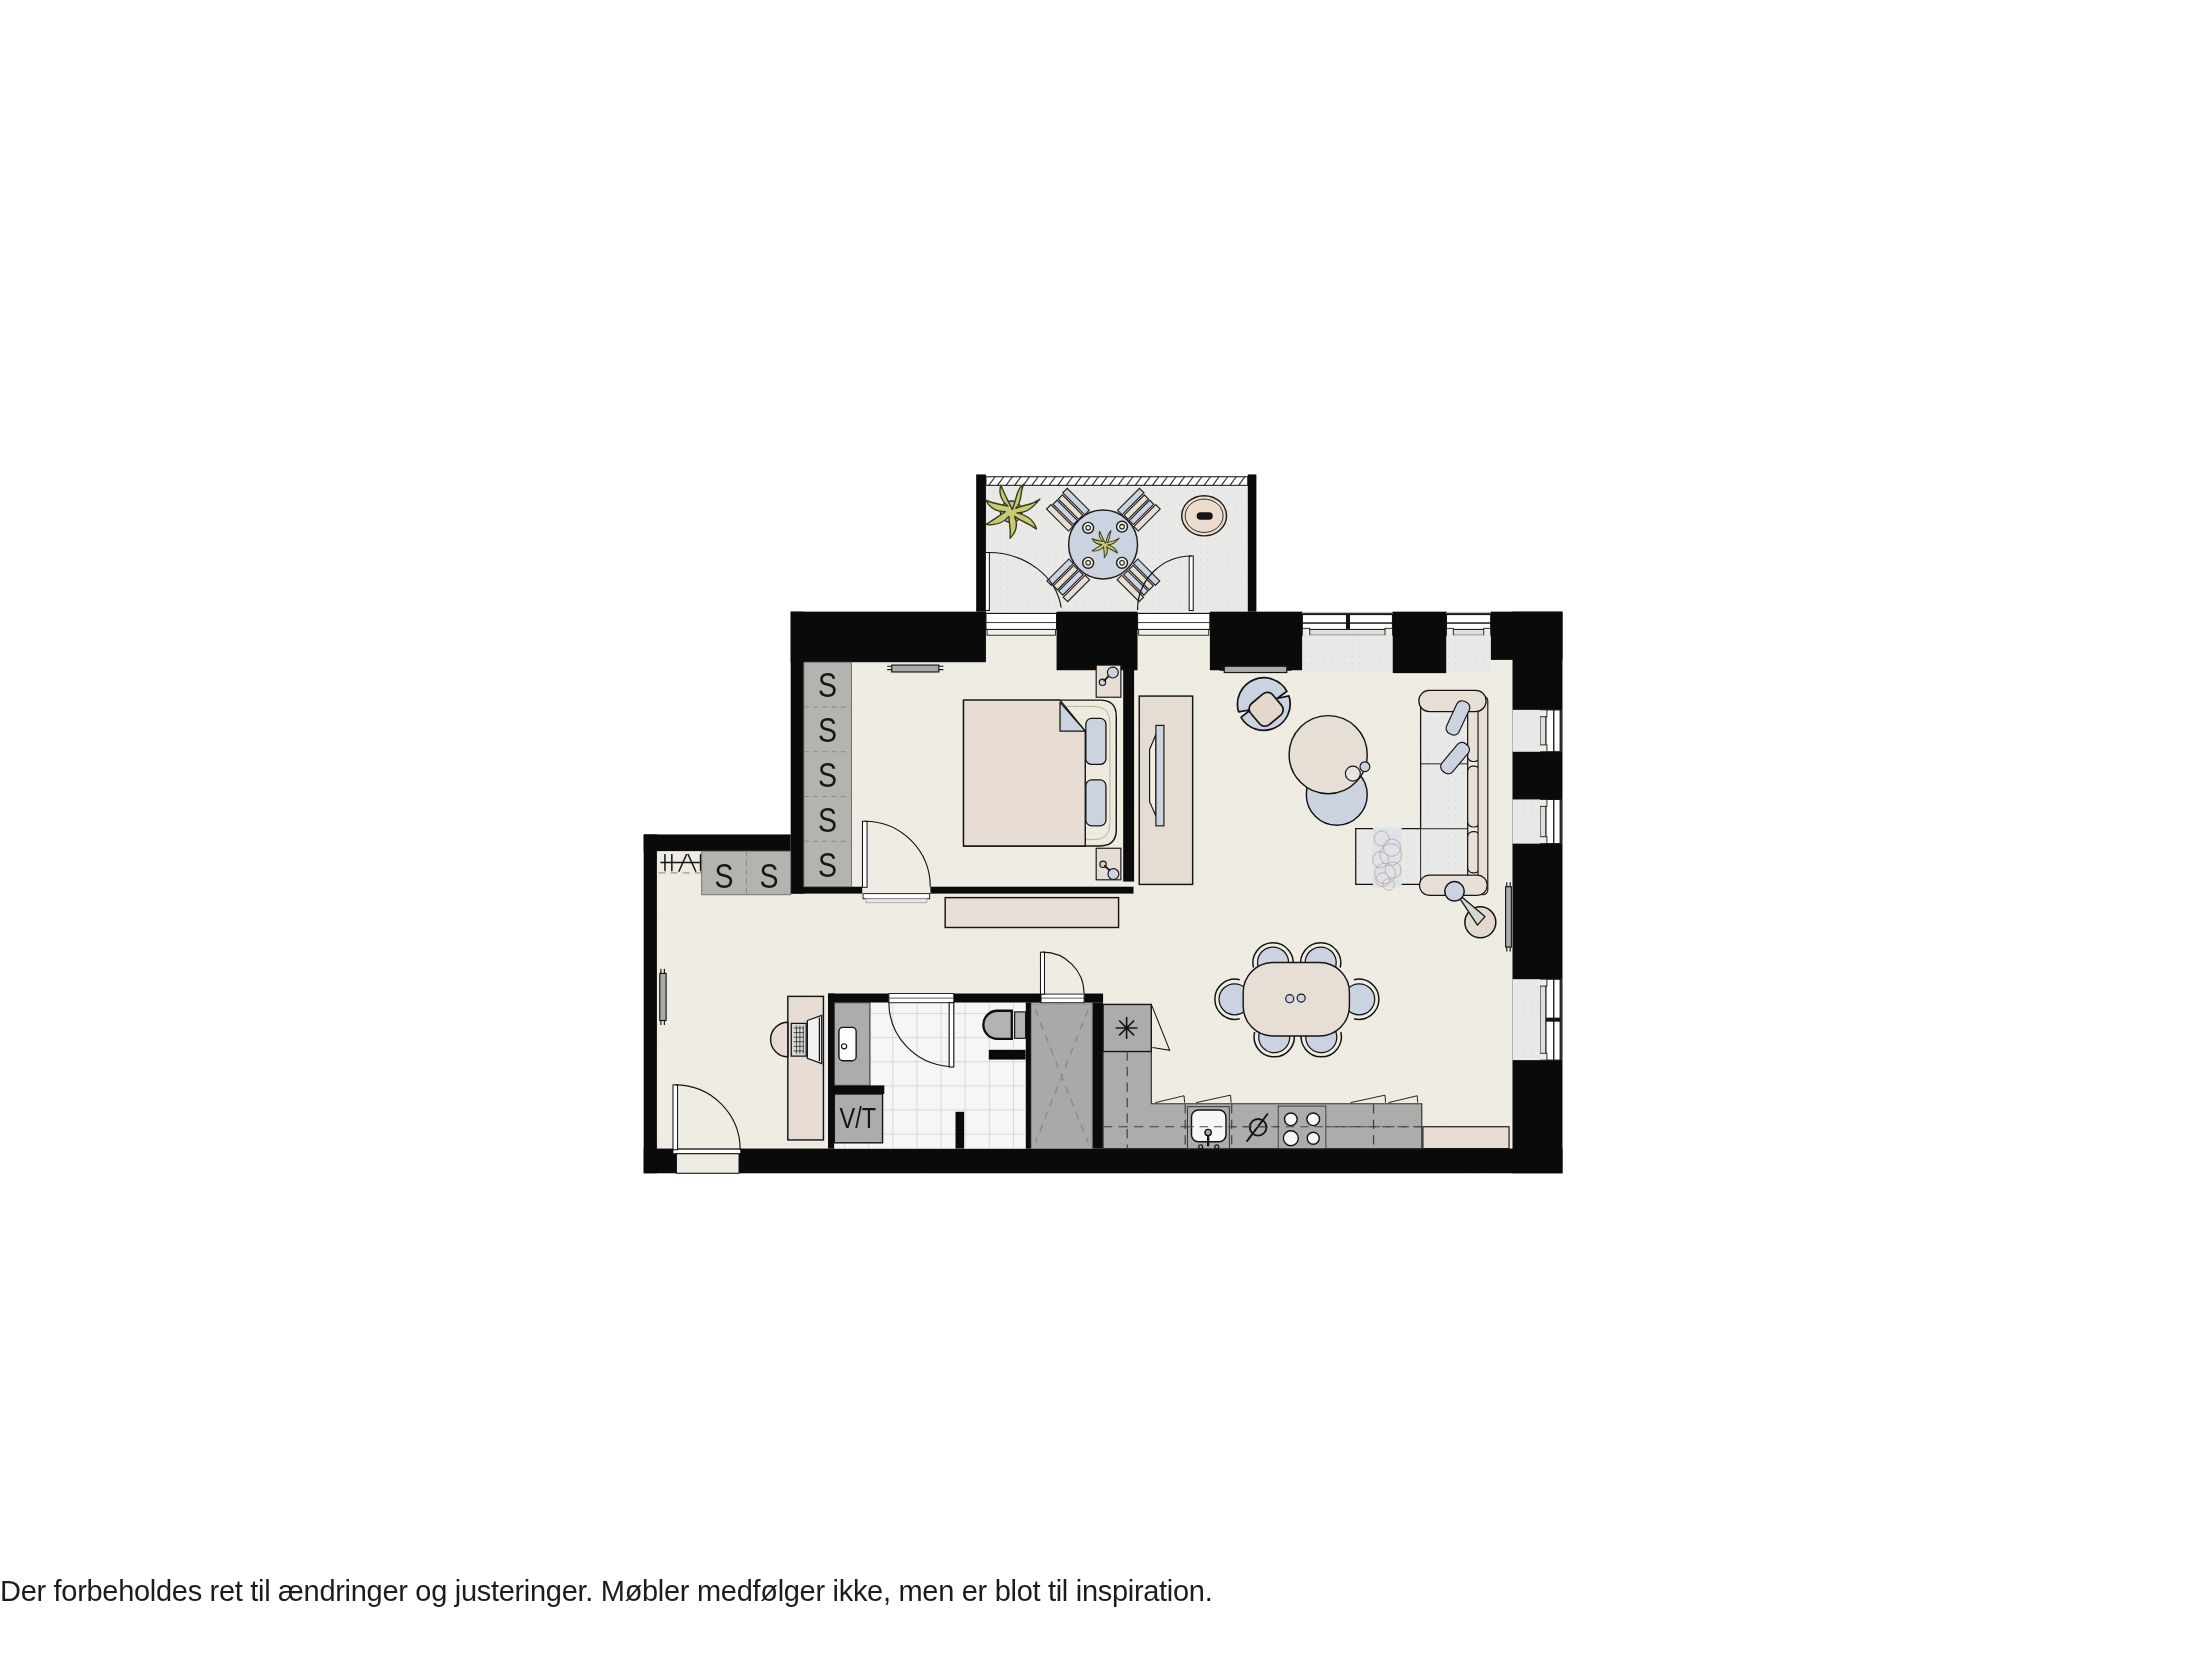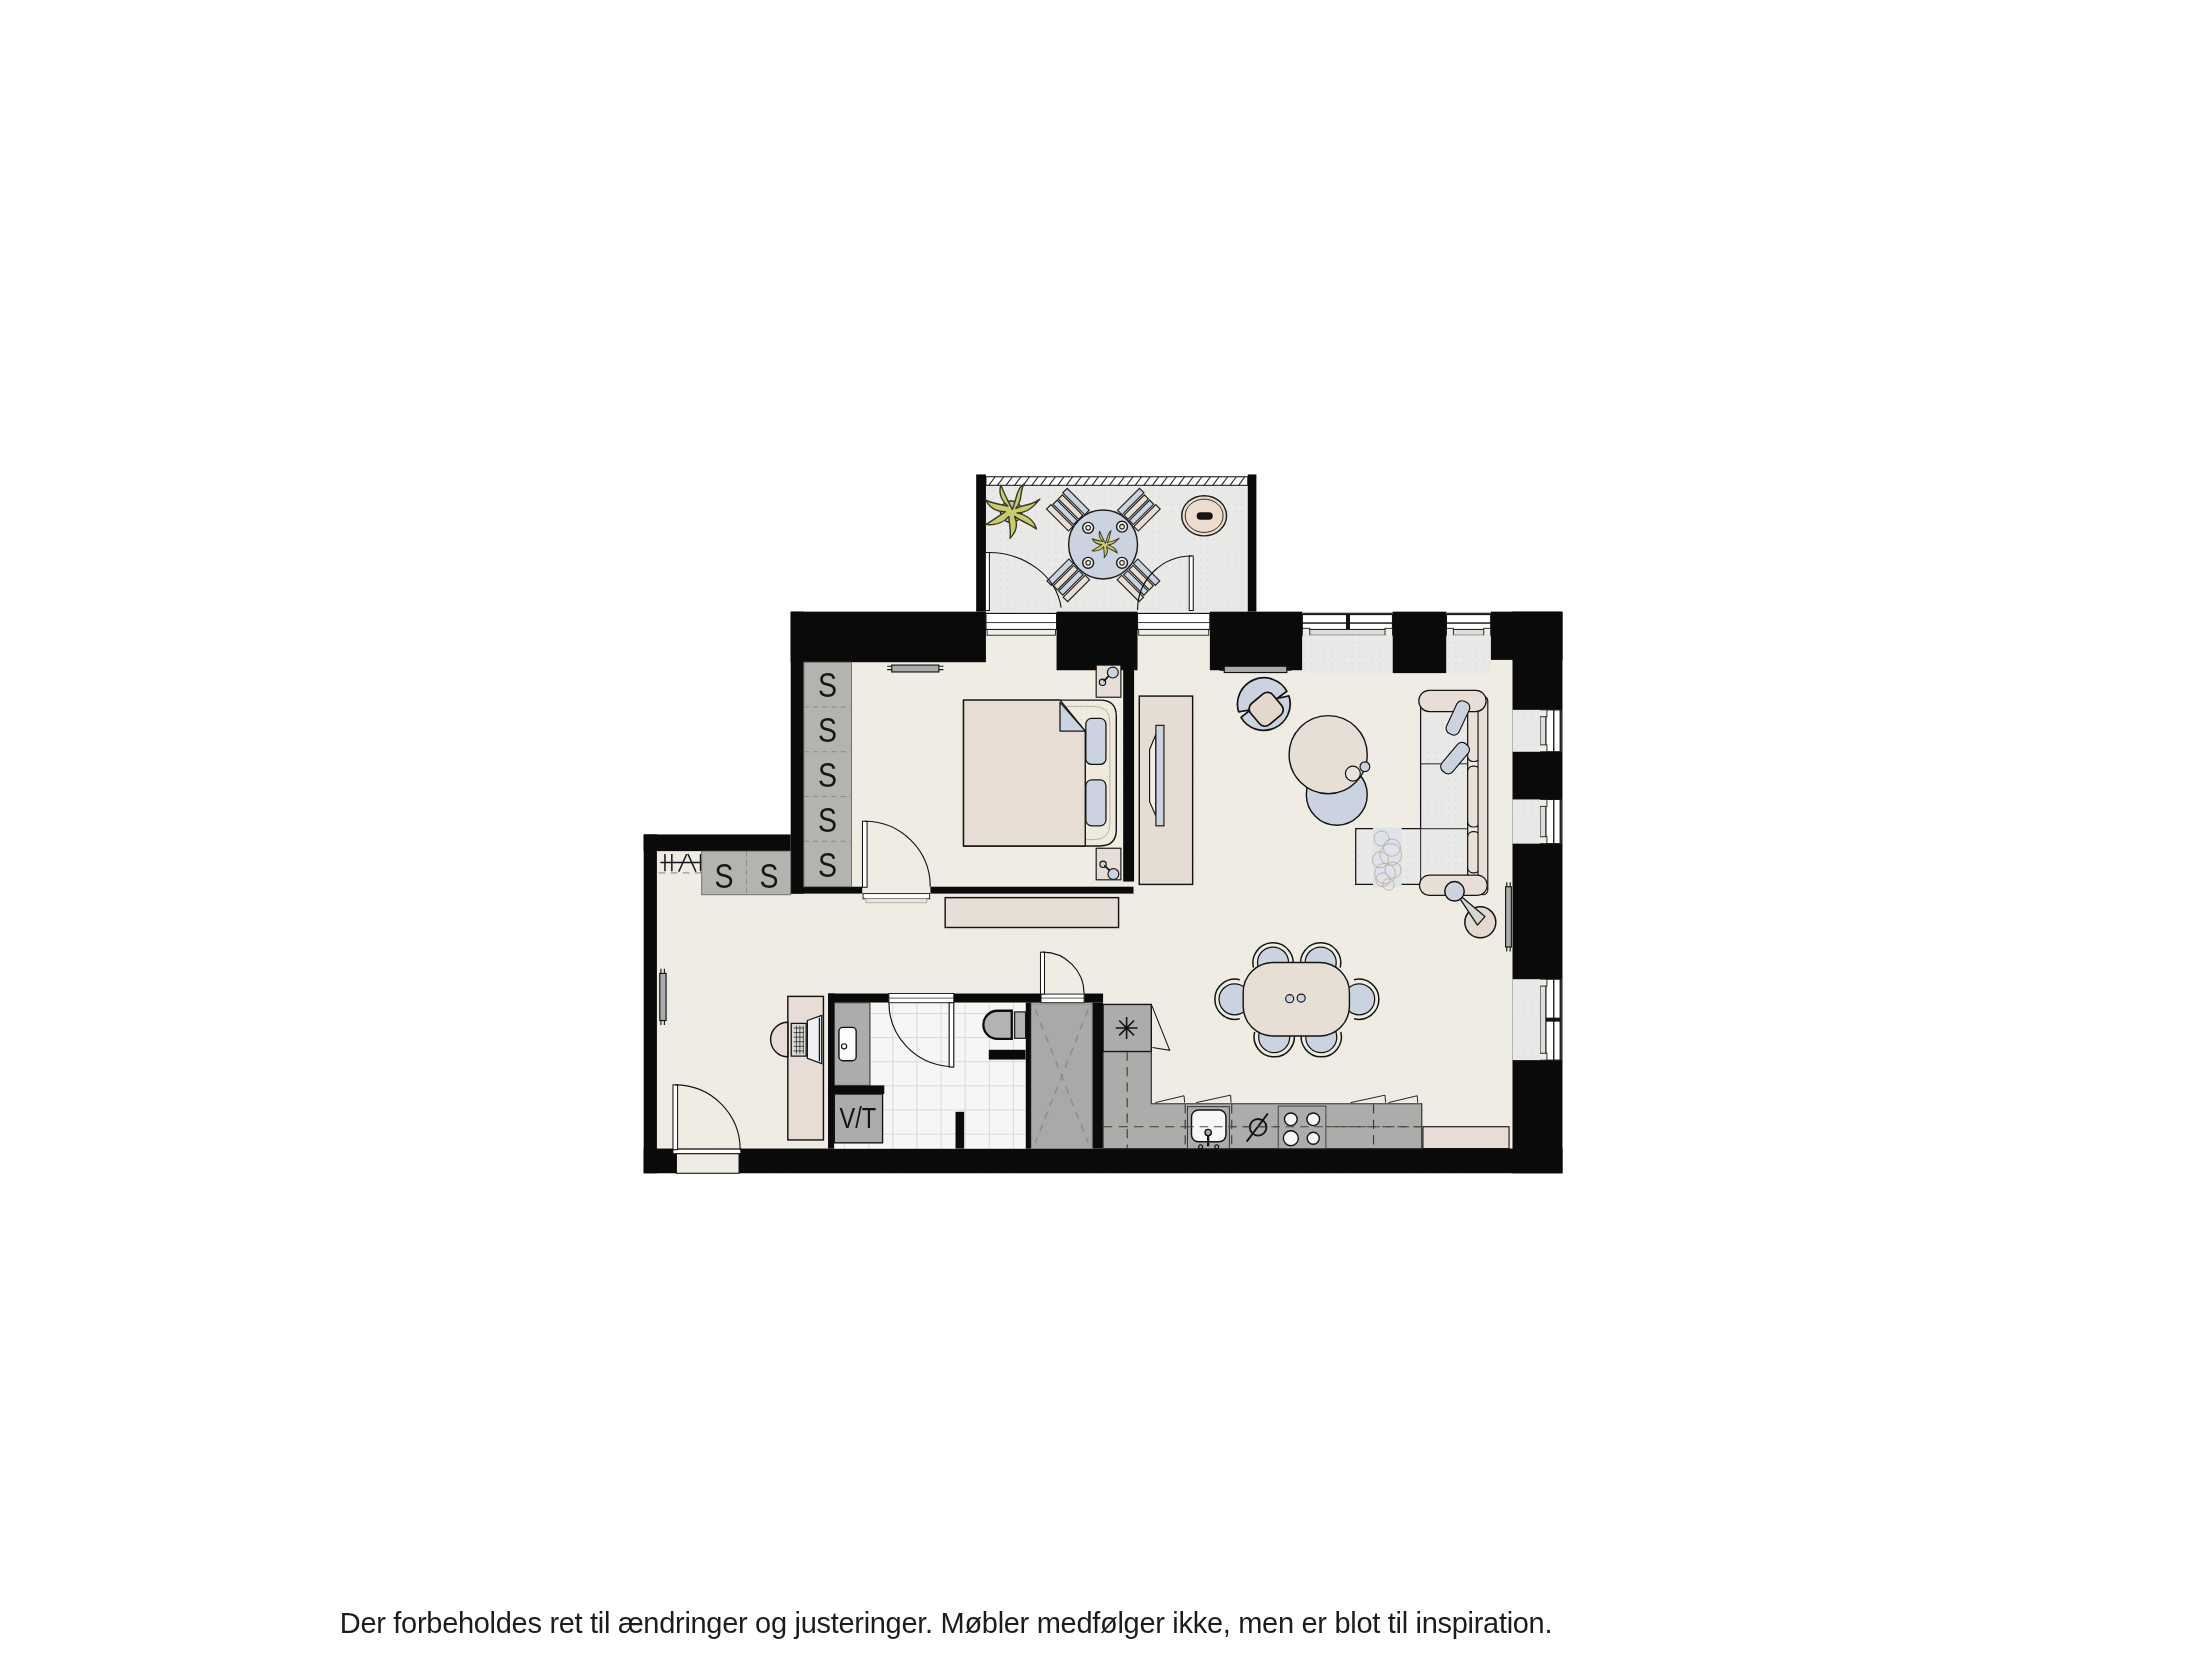--- a/index.html
+++ b/index.html
@@ -1,19 +1,19 @@
 <!DOCTYPE html>
 <html style="font-size:9.2px"><head>
 <meta charset="utf-8">
 <style>
   html,body{margin:0;padding:0;background:#ffffff;}
   #page{position:relative;width:2205px;height:1654px;background:#ffffff;overflow:hidden;}
   svg{position:absolute;left:0;top:0;}
-  .caption{position:absolute;left:0;top:1577px;width:1892px;text-align:center;
-    font-family:"Liberation Sans", sans-serif;font-size:29px;color:#1c1c1c;letter-spacing:-0.3px;line-height:1;margin-top:32px;}
+  .caption{position:absolute;left:0;top:1577px;width:1892px;
+    font-family:"Liberation Sans", sans-serif;font-size:29px;color:#1c1c1c;letter-spacing:-0.3px;line-height:1;}
 </style>
 </head>
 <body>
 <div id="page">
 <svg width="2205" height="1654" viewBox="0 0 3840 2880" fill="none" stroke="none">
 <defs>
   <pattern id="dotsCream" width="13" height="13" patternUnits="userSpaceOnUse">
     <rect width="13" height="13" fill="#efece3"></rect>
     <circle cx="3" cy="3" r="1" fill="#e2ddcf"></circle>
   </pattern>

